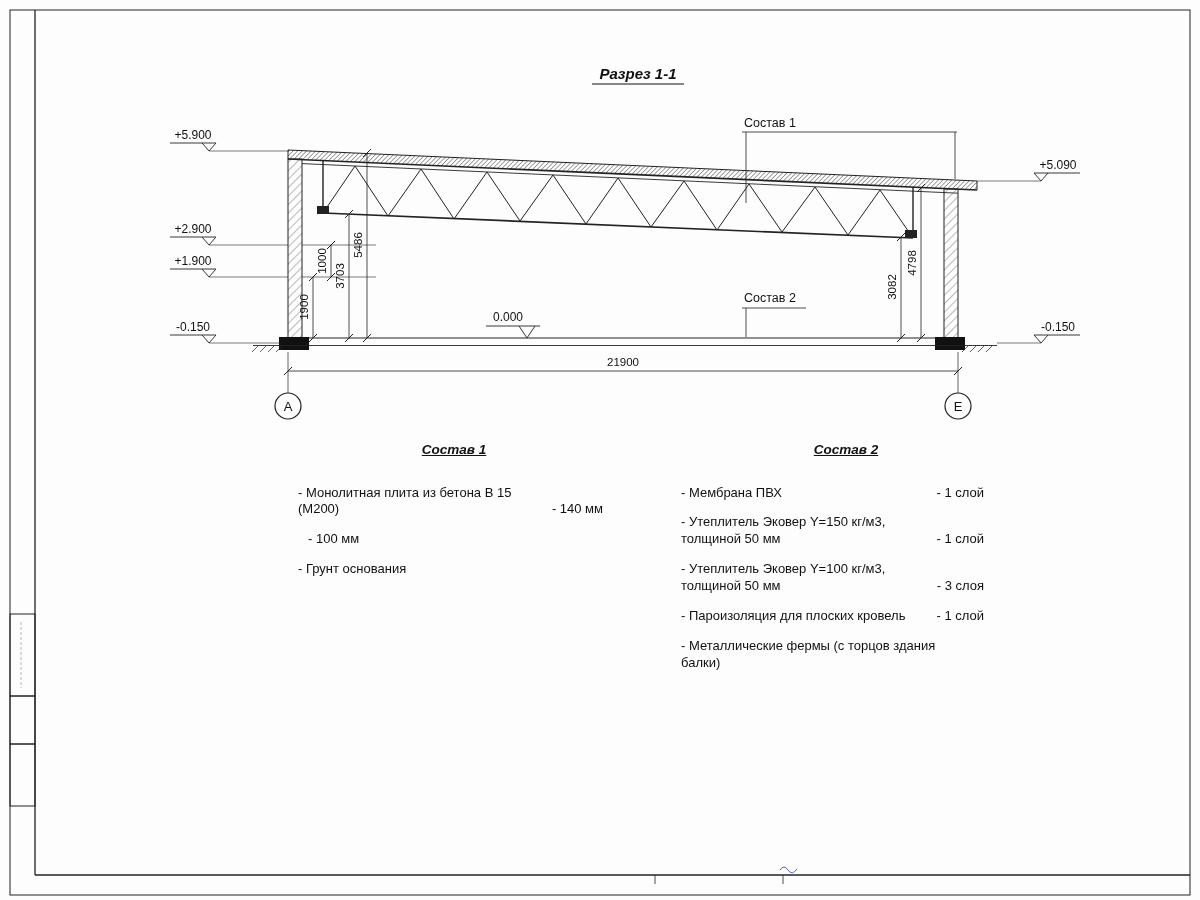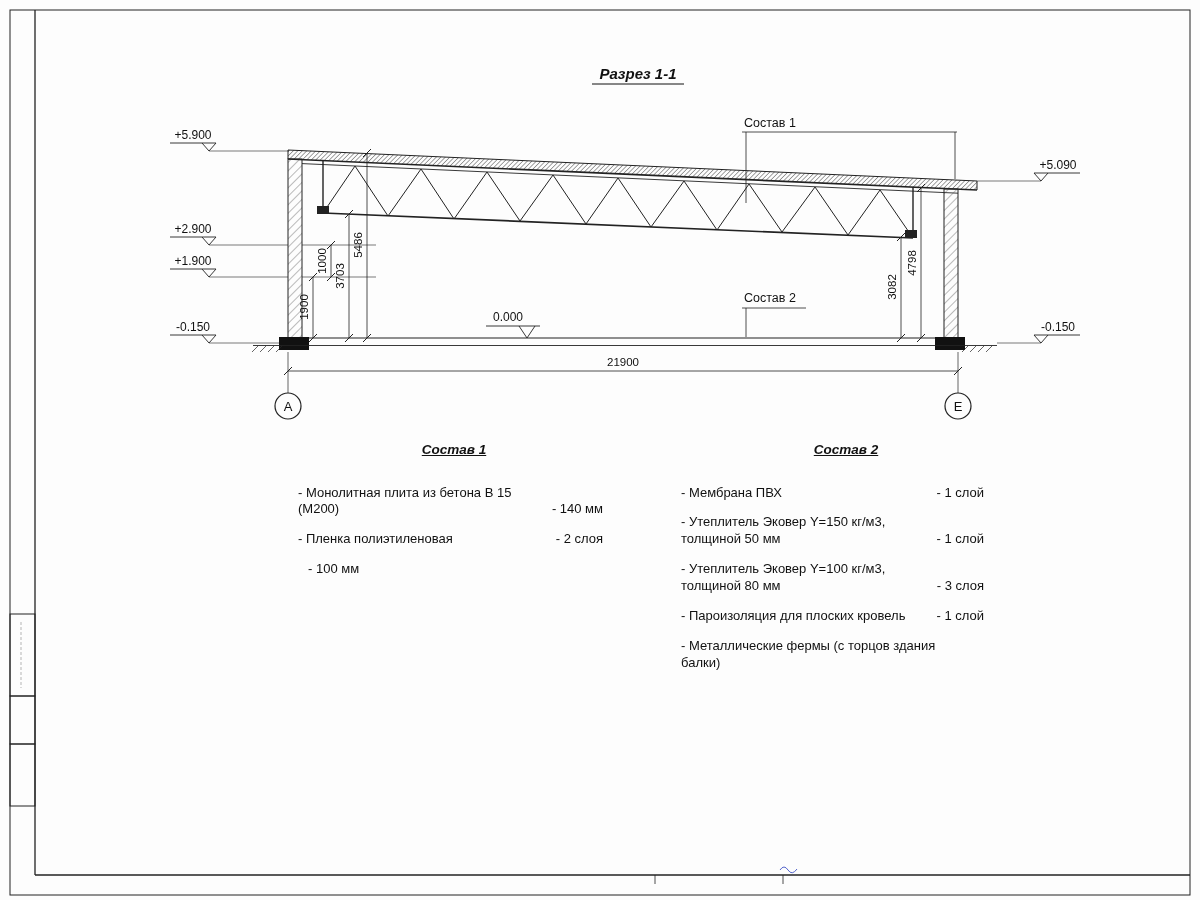--- a/index.html
+++ b/index.html
@@ -221,42 +221,42 @@
   </g>
 </svg>
 
 <div class="list" style="left:285px;top:441px;width:318px;">
   <div class="list-heading" style="margin-left:20px;">Состав 1</div>
   <div class="row">
     <div class="mat">- Монолитная плита из бетона В 15 (М200)</div>
     <div class="qty">- 140 мм</div>
   </div>
   <div class="row">
-    <div class="mat">- Пленка полиэтиленовая</div>
-    <div class="qty">- 2 слоя</div>
-  </div>
-  <div class="row">
     <div class="qty">- 100 мм</div>
+  </div>
+  <div class="row">
+    <div class="mat">- Грунт основания</div>
+    <div class="qty"></div>
   </div>
 </div>
 
 <div class="list" style="left:668px;top:441px;width:316px;">
   <div class="list-heading" style="margin-left:40px;">Состав 2</div>
   <div class="row">
     <div class="mat">- Мембрана ПВХ</div>
     <div class="qty">- 1 слой</div>
   </div>
   <div class="row">
     <div class="mat">- Утеплитель Эковер Y=150 кг/м3,
 толщиной 50 мм</div>
     <div class="qty">- 1 слой</div>
   </div>
   <div class="row">
     <div class="mat">- Утеплитель Эковер Y=100 кг/м3,
-толщиной 80 мм</div>
+толщиной 50 мм</div>
     <div class="qty">- 3 слоя</div>
   </div>
   <div class="row">
     <div class="mat">- Пароизоляция для плоских кровель</div>
     <div class="qty">- 1 слой</div>
   </div>
   <div class="row">
     <div class="mat">- Металлические фермы (с торцов здания балки)</div>
     <div class="qty"></div>
   </div>

